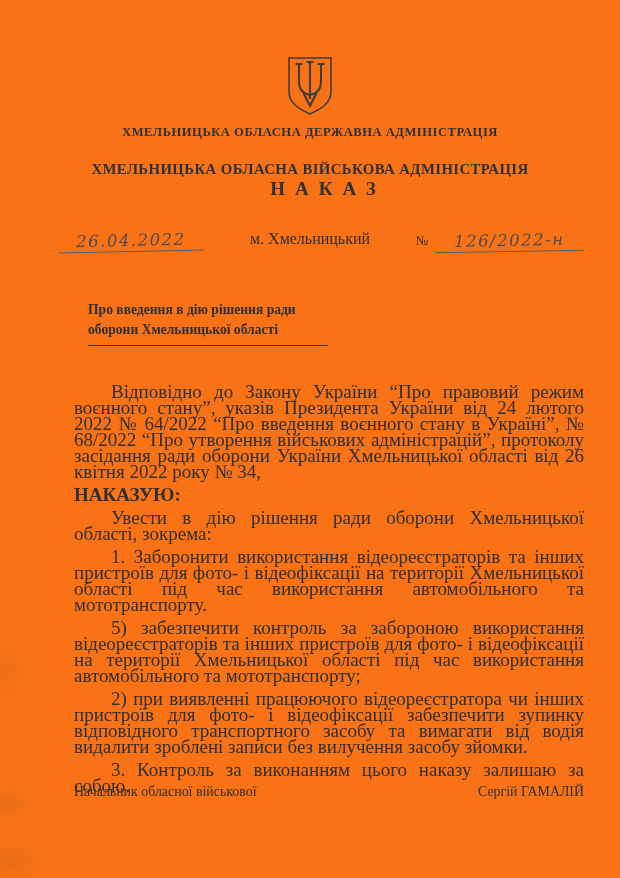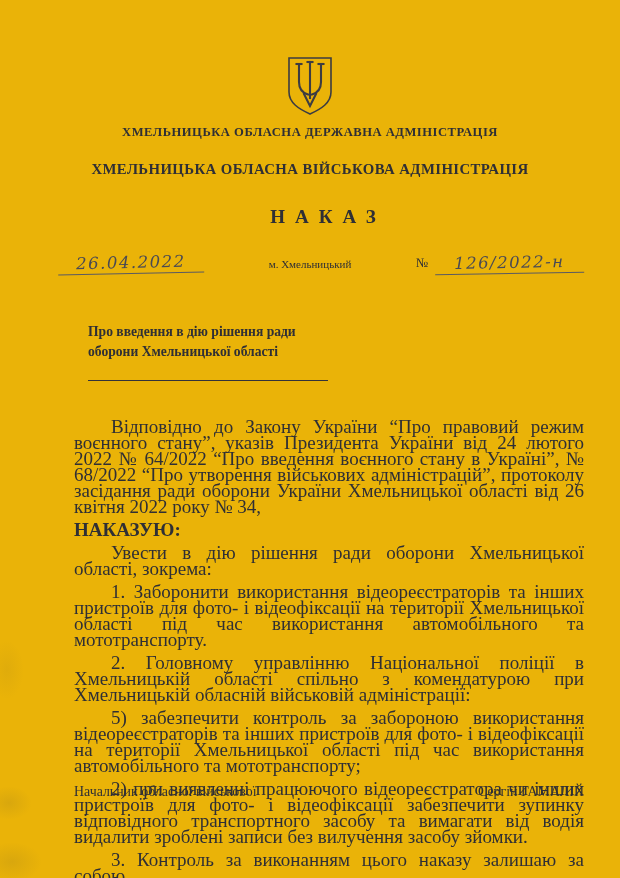--- a/index.html
+++ b/index.html
@@ -1,21 +1,21 @@
 <!DOCTYPE html>
 <html><head>
 <meta charset="utf-8">
 <style>
   html,body { margin:0; padding:0; background:#e8e8e8; }
   .page {
     position: relative;
     width: 620px;
     height: 878px;
     margin: 0 auto;
-    background: #eab308;
+    background: #f97316;
     font-family: "Liberation Serif", "DejaVu Serif", serif;
     color: #2f2f35;
     overflow: hidden;
   }
   
   .emblem {
     display: block;
     margin: 56px auto 0 auto;
     width: 52px;
     height: 60px;
@@ -28,21 +28,20 @@
     letter-spacing: 0.5px;
   }
   .authority-military {
     margin-top: 21px;
     text-align: center;
     font-weight: bold;
     font-size: 14.8px;
     letter-spacing: 0.4px;
   }
   .doc-type {
-    margin-top: 28px;
     text-align: center;
     font-weight: bold;
     font-size: 19px;
     letter-spacing: 10px;
     text-indent: 10px; 
     padding-left: 26px;
   }
   
   .req {
     display: flex;
@@ -59,21 +58,21 @@
   .req-date {
     width: 146px;
     text-align: center;
     border-bottom: 1.2px solid #5a5a62;
     padding-bottom: 1px;
     transform: rotate(-1.2deg);
   }
   .req-place {
     flex: 1;
     text-align: center;
-    font-size: 11px;
+    font-size: 16px;
     padding-bottom: 4px;
     margin-top: 20px;
   }
   .req-num {
     width: 168px;
     display: flex;
     align-items: flex-end;
     gap: 7px;
   }
   .req-num-label { font-size: 13px; padding-bottom: 3px; }
@@ -85,21 +84,21 @@
     transform: rotate(-1deg);
   }
   
   .subject {
     margin: 48px 0 0 88px;
     width: 240px;
     font-weight: bold;
     font-size: 13.6px;
     line-height: 20px;
     border-bottom: 1.7px solid #33333a;
-    padding-bottom: 18px;
+    padding-bottom: 5px;
   }
   
   .body {
     margin: 38px 36px 0 74px;
     font-size: 19px;
     line-height: 16px;
     text-align: justify;
   }
   .body p { margin: 7px 0 0 0; text-indent: 37px; }
   .body p.first { margin-top: 0; }
@@ -162,21 +161,20 @@
   <div class="subject">
     <div>Про введення в дію рішення ради</div>
     <div>оборони Хмельницької області</div>
   </div>
 
   <div class="body">
     <p class="first">Відповідно до Закону України “Про правовий режим воєнного стану”, указів Президента України від 24 лютого 2022 № 64/2022 “Про введення воєнного стану в Україні”, № 68/2022 “Про утворення військових адміністрацій”, протоколу засідання ради оборони України Хмельницької області від 26 квітня 2022 року № 34,</p>
     <p class="order-heading">НАКАЗУЮ:</p>
     <p>Увести в дію рішення ради оборони Хмельницької області, зокрема:</p>
     <p>1. Заборонити використання відеореєстраторів та інших пристроїв для фото- і відеофіксації на території Хмельницької області під час використання автомобільного та мототранспорту.</p>
-    <p>2. Головному управлінню Національної поліції в Хмельницькій області спільно з комендатурою при Хмельницькій обласній військовій адміністрації:</p>
     <p>5) забезпечити контроль за забороною використання відеореєстраторів та інших пристроїв для фото- і відеофіксації на території Хмельницької області під час використання автомобільного та мототранспорту;</p>
     <p>2) при виявленні працюючого відеореєстратора чи інших пристроїв для фото- і відеофіксації забезпечити зупинку відповідного транспортного засобу та вимагати від водія видалити зроблені записи без вилучення засобу зйомки.</p>
     <p>3. Контроль за виконанням цього наказу залишаю за собою.</p>
   </div>
 
   <div class="signature">
     <div>
       <div>Начальник обласної військової</div>
     </div>
     <div class="sig-name">Сергій ГАМАЛІЙ</div>

